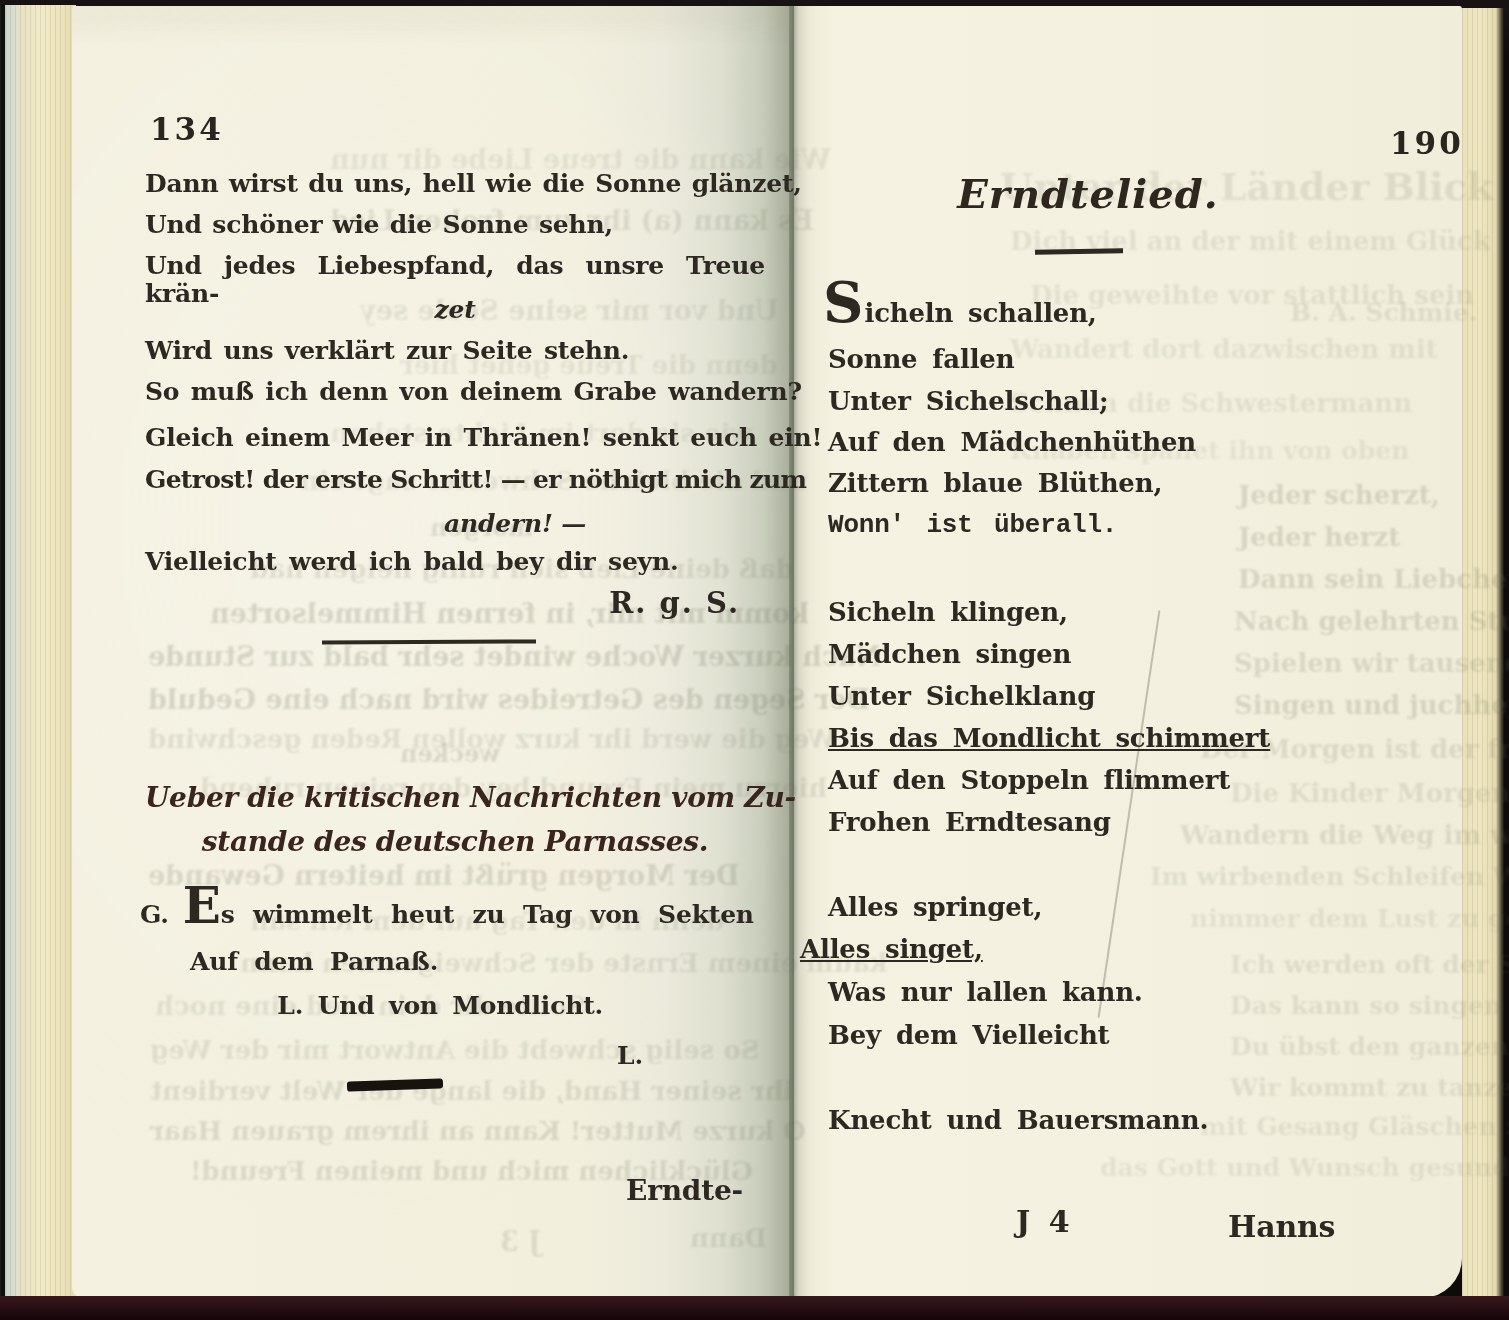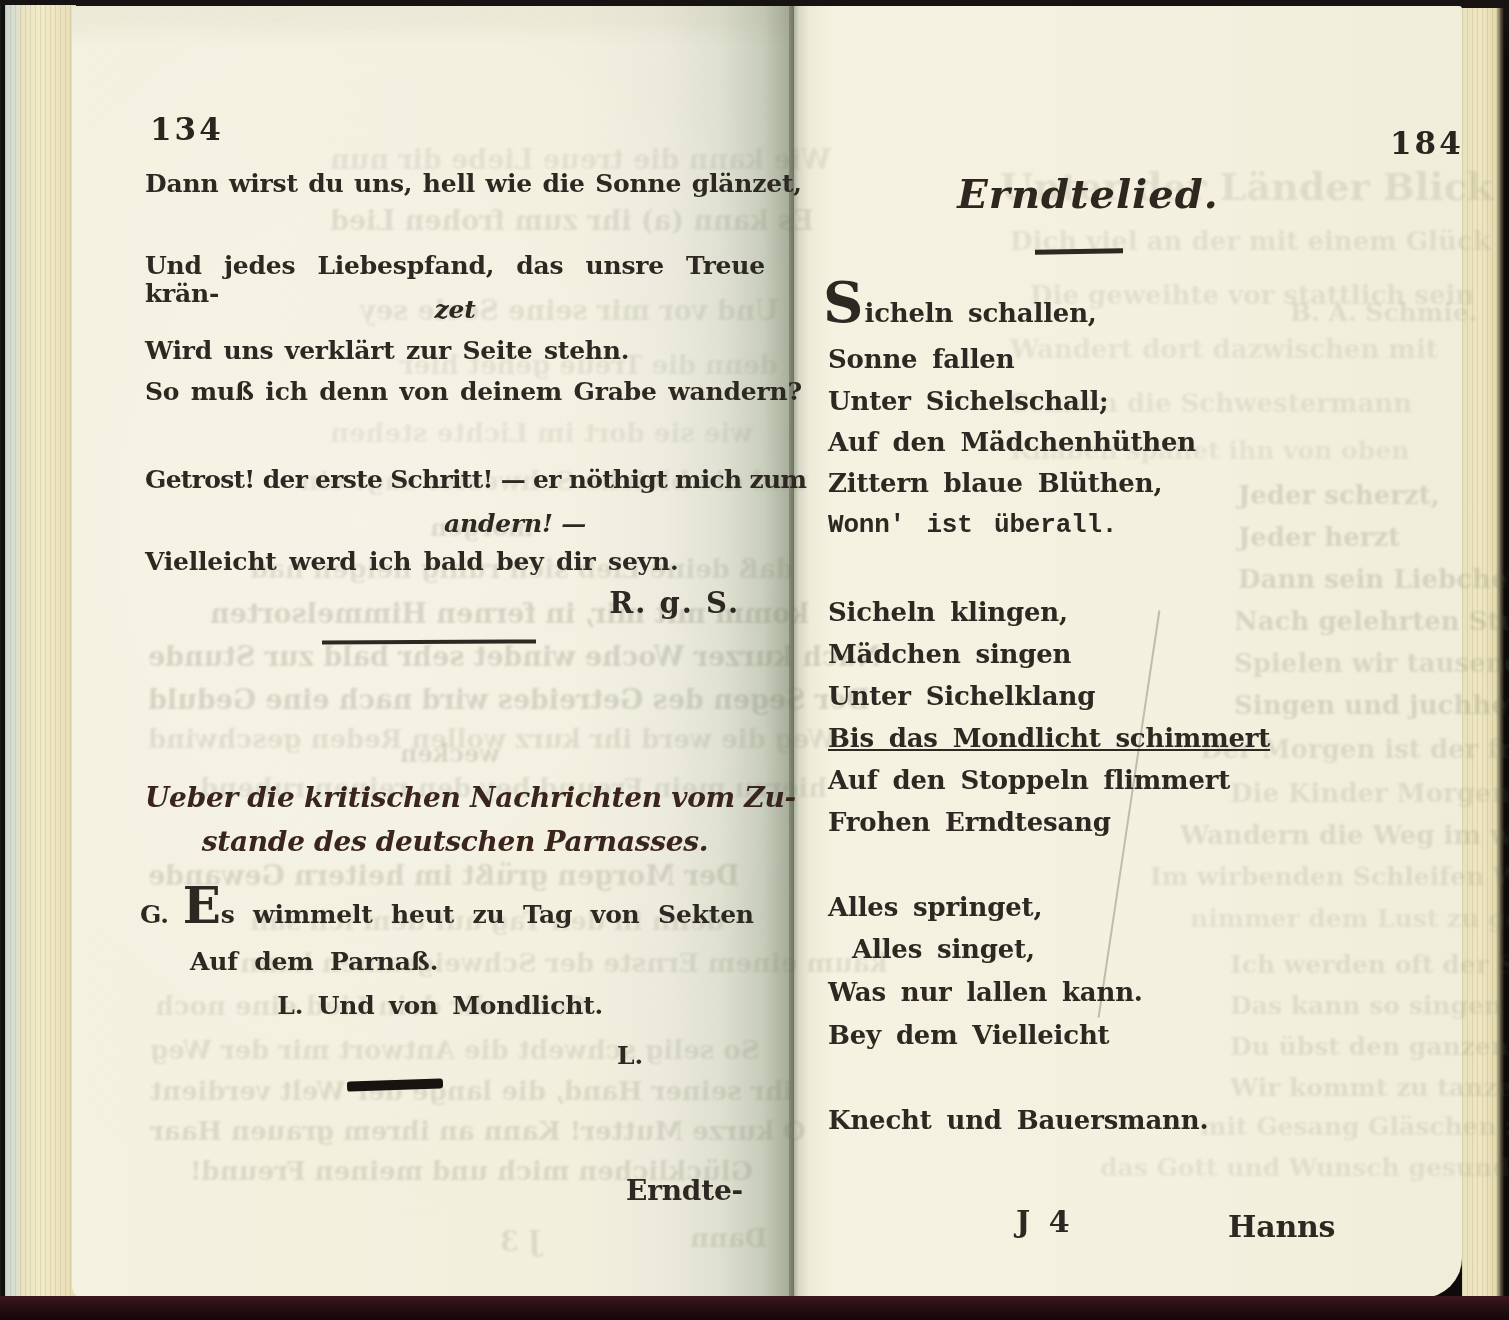--- a/index.html
+++ b/index.html
@@ -107,24 +107,26 @@
       <div class="ghost" style="left: 1230px; top: 1075px; font-size: 25px; opacity: 0.14;">Wir kommt zu tanzen nach</div>
       <div class="ghost" style="left: 1200px; top: 1114px; font-size: 25px; opacity: 0.13;">mit Gesang Gläschen zu Ehren</div>
       <div class="ghost" style="left: 1100px; top: 1155px; font-size: 25px; opacity: 0.12;">das Gott und Wunsch gesund hier</div>
     </div>
   <div class="scratch"></div>
 
   <div class="layer">
     <div class="ln pagenum" style="left:150px;top:112px;">134</div>
 
     <div class="ln" style="left:145px;top:170px;word-spacing:2px;">Dann wirst du uns, hell wie die Sonne glänzet,</div>
+    <div class="ln" style="left:145px;top:211px;word-spacing:2px;">Und schöner wie die Sonne sehn,</div>
     <div class="ln jl" style="left:145px;top:252px;">Und jedes Liebespfand, das unsre Treue krän-</div>
     <div class="ln block center" style="left:145px;top:296px;">zet</div>
     <div class="ln" style="left:145px;top:337px;word-spacing:3px;">Wird uns verklärt zur Seite stehn.</div>
     <div class="ln" style="left:145px;top:378px;word-spacing:3px;">So muß ich denn von deinem Grabe wandern?</div>
+    <div class="ln" style="left:145px;top:424px;word-spacing:3px;">Gleich einem Meer in Thränen! senkt euch ein!</div>
     <div class="ln tight" style="left:145px;top:466px;">Getrost! der erste Schritt! — er nöthigt mich zum</div>
     <div class="ln block center" style="left:145px;top:510px;padding-left:120px;width:500px;">andern! —</div>
     <div class="ln" style="left:145px;top:548px;word-spacing:4px;">Vielleicht werd ich bald bey dir seyn.</div>
     <div class="ln block right" style="left:145px;top:588px;font-size:29px;letter-spacing:2px;padding-right:25px;width:595px;">R. g. S.</div>
 
     <div class="rule rule-rgs"></div>
 
     <div class="ln block center h-red" style="left:145px;top:783px;">Ueber die kritischen Nachrichten vom Zu-</div>
     <div class="ln block center h-red" style="left:145px;top:827px;">stande des deutschen Parnasses.</div>
 
@@ -134,41 +136,41 @@
     <div class="ln" style="left:190px;top:948px;word-spacing:8px;">Auf dem Parnaß.</div>
     <div class="ln block right" style="left:145px;top:992px;word-spacing:6px;padding-right:162px;width:458px;">L. Und von Mondlicht.</div>
     <div class="ln" style="left:617px;top:1042px;">L.</div>
 
     <div class="rule rule-heavy"></div>
 
     <div class="ln block right" style="left:145px;top:1176px;font-size:28px;padding-right:22px;width:598px;">Erndte-</div>
   </div>
 
   <div class="layer">
-    <div class="ln pagenum" style="left:1390px;top:126px;">184</div>
+    <div class="ln pagenum" style="left:1390px;top:126px;">190</div>
 
     <div class="ln title center" style="left:828px;top:172px;width:520px;">Erndtelied.</div>
     <div class="rule rule-title"></div>
 
     <div class="ln stanza-ln s-drop" style="left:823px;top:287px;">Sicheln schallen,</div>
     <div class="ln stanza-ln" style="left:828px;top:345px;">Sonne fallen</div>
     <div class="ln stanza-ln" style="left:828px;top:387px;">Unter Sichelschall;</div>
     <div class="ln stanza-ln" style="left:828px;top:428px;">Auf den Mädchenhüthen</div>
     <div class="ln stanza-ln" style="left:828px;top:469px;">Zittern blaue Blüthen,</div>
     <div class="ln stanza-ln" style="left:828px;top:511px;font-family:Liberation Mono, monospace;">Wonn' ist überall.</div>
 
     <div class="ln stanza-ln" style="left:828px;top:598px;">Sicheln klingen,</div>
     <div class="ln stanza-ln" style="left:828px;top:640px;">Mädchen singen</div>
     <div class="ln stanza-ln" style="left:828px;top:682px;">Unter Sichelklang</div>
     <div class="ln stanza-ln" style="left:828px;top:724px;text-decoration:underline;">Bis das Mondlicht schimmert</div>
     <div class="ln stanza-ln" style="left:828px;top:766px;">Auf den Stoppeln flimmert</div>
     <div class="ln stanza-ln" style="left:828px;top:808px;">Frohen Erndtesang</div>
 
     <div class="ln stanza-ln" style="left:828px;top:893px;">Alles springet,</div>
-    <div class="ln stanza-ln" style="left:852px;top:935px;">Alles singet,</div>
+    <div class="ln stanza-ln" style="left:800px;top:935px;text-decoration:underline;">Alles singet,</div>
     <div class="ln stanza-ln" style="left:828px;top:978px;">Was nur lallen kann.</div>
     <div class="ln stanza-ln" style="left:828px;top:1021px;">Bey dem Vielleicht</div>
     <div class="ln stanza-ln" style="left:828px;top:1106px;">Knecht und Bauersmann.</div>
 
     <div class="ln" style="left:1016px;top:1205px;font-size:30px;letter-spacing:4px;">J 4</div>
     <div class="ln" style="left:1228px;top:1210px;font-size:30px;">Hanns</div>
   </div>
 </div>
 
 </body></html>

